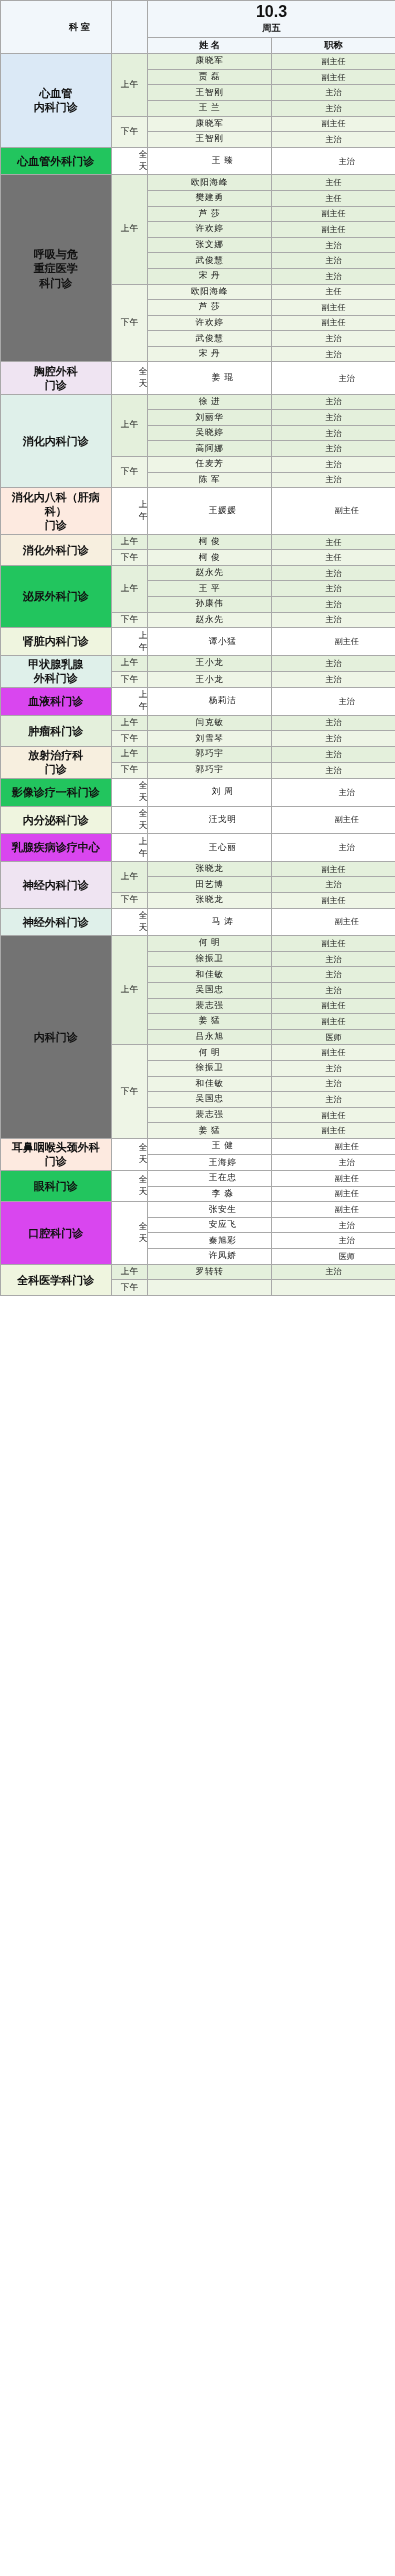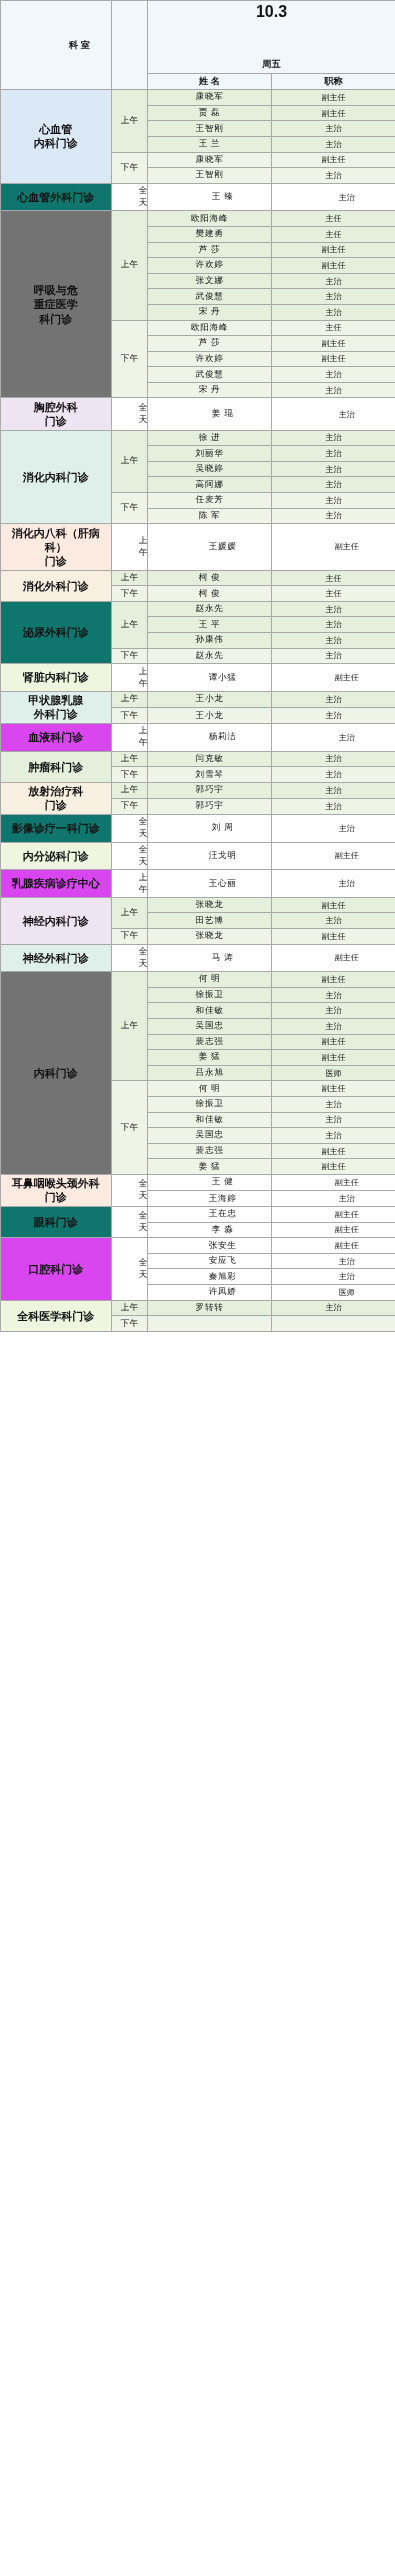--- a/index.html
+++ b/index.html
@@ -2,38 +2,38 @@
 <html style="font-size:10.5px"><head>
 <meta charset="utf-8">
 <style>
   html,body{margin:0;padding:0;background:#fff;}
   body{font-family:"Liberation Sans","DejaVu Sans",sans-serif;}
   #sheet{width:396px;position:relative;}
   table{border-collapse:collapse;width:396px;table-layout:fixed;}
   td,th{border:0.7px solid #a9a9a9;text-align:center;vertical-align:middle;font-size:8.6px;color:#111;padding:1.3px 0.7px;}
   .hdr-dept{width:61px;padding-left:48px;}
   .hdr-ampm{width:34px;}
-  .hdr-name{width:73px;}
+  .hdr-name{width:73px;font-family:Liberation Serif, serif;}
   .hdr-title{width:57px;}
   .top-title{font-size:16px;font-weight:bold;line-height:1.25;}
-  .top-sub{font-size:9.2px;font-weight:bold;margin-top:36px;}
+  .top-sub{font-size:9.2px;font-weight:bold;}
   .hdr-cell{font-weight:bold;font-size:9.2px;}
   .dept{font-weight:bold;font-size:11px;line-height:1.3;}
   .ampm{font-size:8.6px;}
   .name{font-size:8.6px;letter-spacing:0.7px;}
   .title{font-size:8px;}
   
   .c-blue{background:#dbe9f6;}
   .c-green{background:#e4f0dc;}
   .c-greenlite{background:#eef5e6;}
   .c-yellow{background:#737373;}
   .c-lilac{background:#efe4f2;}
   .c-mint{background:#dff0ea;}
   .c-peach{background:#fdeae0;}
-  .c-sky{background:#0f766e;}
+  .c-sky{background:#22c55e;}
   .c-lime{background:#eff5df;}
   .c-rose{background:#d946ef;}
   .c-sand{background:#f7efdf;}
   .c-white{background:#ffffff;padding-left:27px;}
   .c-hdrblue{background:#f2f7fb;}
 </style>
 </head>
 <body>
 
 <div id="sheet">

